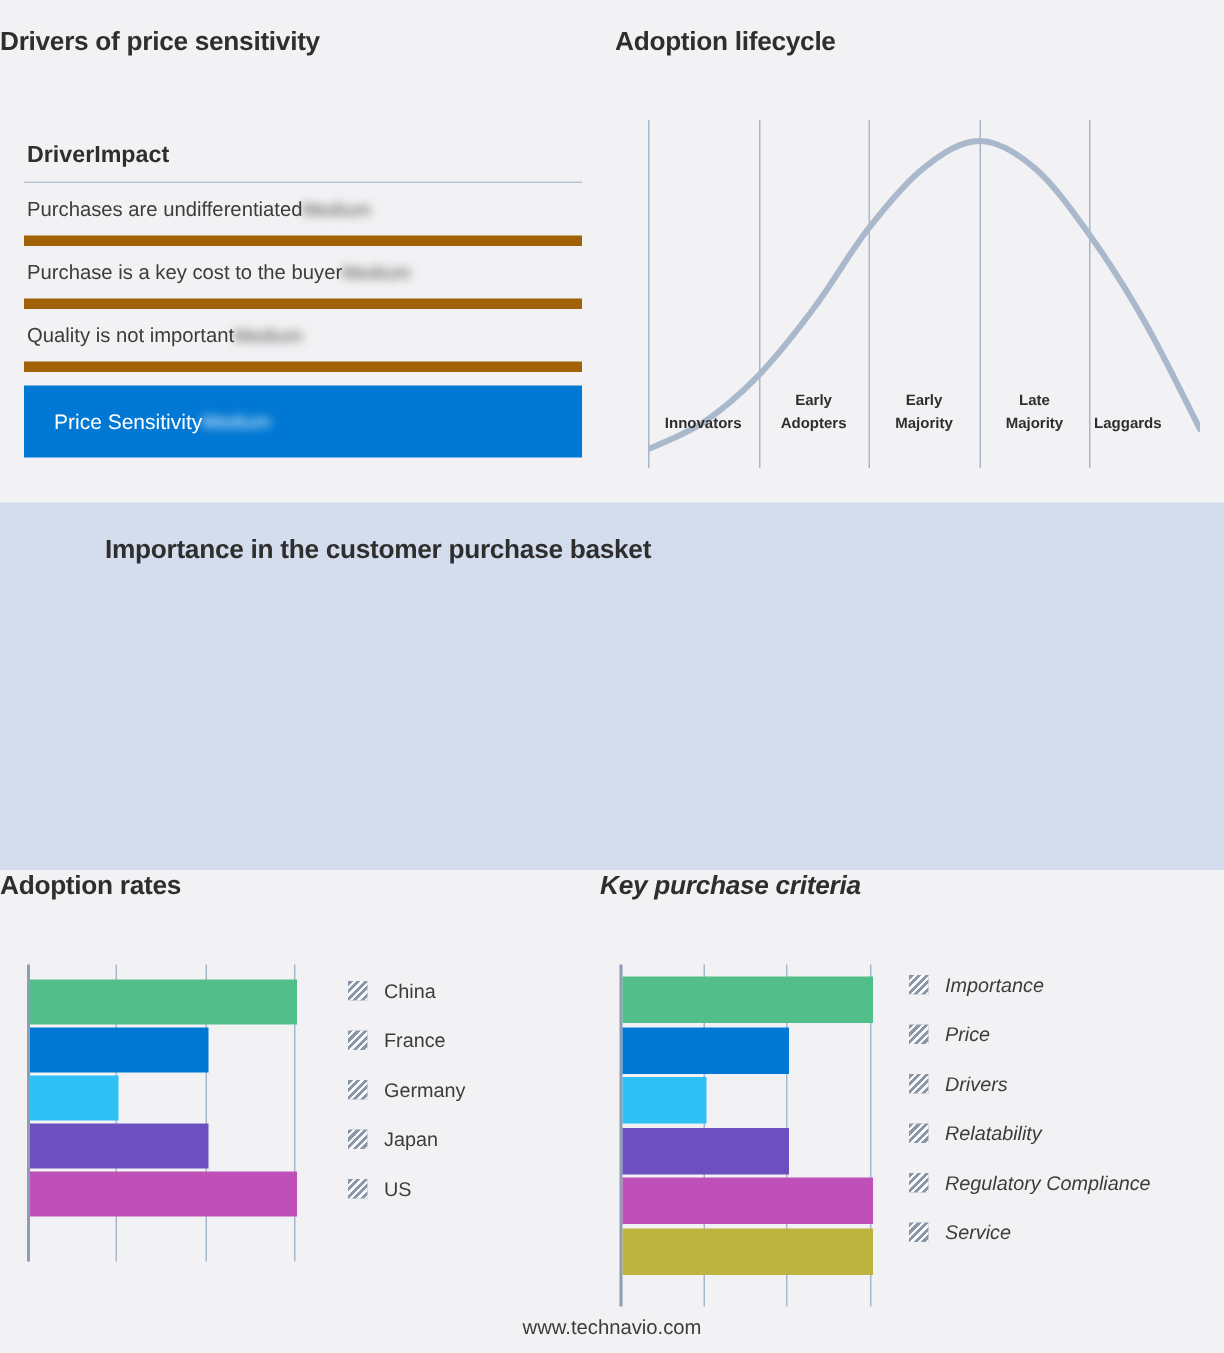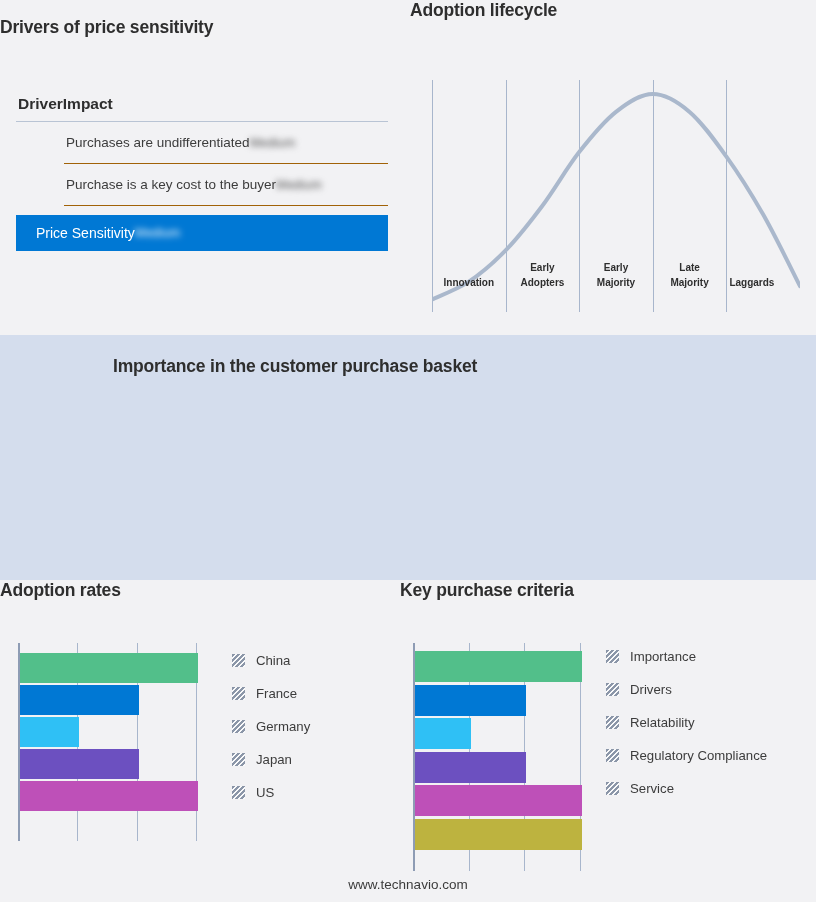--- a/index.html
+++ b/index.html
@@ -52,37 +52,37 @@
   }
   .dt-head {
     height: 36px;
     border-bottom: 1px solid #b9c4d4;
   }
   .dt-head .dt-driver, .dt-head .dt-impact {
     font-size: 15.5px;
     font-weight: bold;
     color: #2e2e2e;
   }
-  .dt-body-row { border-bottom: 1px solid #a16207; margin-left: 48px; }
+  .dt-body-row { border-bottom: 7px solid #a16207; }
   .dt-body-row .dt-driver {
     font-size: 13.5px;
     color: #3c3c3c;
   }
   .dt-impact-val {
     font-size: 12.5px;
     color: #4a4a4a;
     filter: blur(3.1px);
     -webkit-filter: blur(3.1px);
     letter-spacing: 0.2px;
     padding-right: 16px;
   }
   .dt-highlight {
     margin-top: 9px;
     background: #0078d4;
-    height: 36px;
+    height: 48px;
     border-bottom: none;
     padding-left: 20px;
     padding-right: 3px;
     width: 372px;
   }
   .dt-highlight .dt-driver {
     font-size: 14px;
     color: #ffffff;
   }
   .dt-highlight .dt-impact-val {
@@ -90,21 +90,21 @@
     filter: blur(3.1px);
     -webkit-filter: blur(3.1px);
   }
 
   
   #lifecycle-panel {
     position: absolute;
     left: 410px; top: 0;
     width: 406px; height: 335px;
   }
-  #lifecycle-panel .panel-title { }
+  #lifecycle-panel .panel-title { margin-top: 17px; }
   #lifecycle-plot {
     position: absolute;
     left: 22px; top: 80px;
     width: 368px; height: 232px;
   }
   #lifecycle-plot svg { display: block; }
   .lc-labels {
     position: absolute;
     left: 22px; top: 268px;
     width: 368px; height: 44px;
@@ -122,21 +122,21 @@
   
   #importance-band {
     position: absolute;
     left: 0; top: 335px;
     width: 816px; height: 245px;
     background: #d4dded;
   }
   #importance-band .panel-title {
     margin-top: 21px;
     text-align: left;
-    padding-left: 113px;
+    padding-left: 70px;
     font-size: 17.5px;
   }
   #matrix-wrap {
     position: absolute;
     left: 176px; top: 398px;
     width: 170px; height: 166px;
   }
   .matrix-axis-v {
     position: absolute;
     left: 0; top: 0;
@@ -191,21 +191,21 @@
 
   
   #row3 {
     position: absolute;
     left: 0; top: 580px;
     width: 816px; height: 322px;
     background: #f2f2f4;
   }
   .barchart-panel { position: absolute; top: 0; }
   #adoption-rates-panel { left: 0; width: 410px; }
-  #key-criteria-panel  { left: 400px; width: 416px; }
+  #key-criteria-panel  { left: 400px; width: 416px; font-style: italic; }
   .barchart-panel .panel-title { }
 
   .bc-plot { position: absolute; }
   .bc-axis-line {
     position: absolute;
     top: 0;
     width: 2px;
     background: #8e9cb4;
   }
   .bc-grid-line {
@@ -270,20 +270,24 @@
       </div>
       <div id="drivers-rows">
           <div class="dt-row dt-body-row">
             <span class="dt-driver">Purchases are undifferentiated</span>
             <span class="dt-impact-val">Medium</span>
           </div>
           <div class="dt-row dt-body-row">
             <span class="dt-driver">Purchase is a key cost to the buyer</span>
             <span class="dt-impact-val">Medium</span>
           </div>
+          <div class="dt-row dt-body-row">
+            <span class="dt-driver">Quality is not important</span>
+            <span class="dt-impact-val">Medium</span>
+          </div>
         </div>
       <div class="dt-row dt-highlight">
         <span class="dt-driver">Price Sensitivity</span>
         <span class="dt-impact-val">Medium</span>
       </div>
     </div>
   </div>
 
   <div id="lifecycle-panel">
     <div class="panel-title">Adoption lifecycle</div>
@@ -293,21 +297,21 @@
           <line x1="74.5" y1="0" x2="74.5" y2="232" stroke="#a8b6cc" stroke-width="1"></line>
           <line x1="147.5" y1="0" x2="147.5" y2="232" stroke="#a8b6cc" stroke-width="1"></line>
           <line x1="221.5" y1="0" x2="221.5" y2="232" stroke="#a8b6cc" stroke-width="1"></line>
           <line x1="294.5" y1="0" x2="294.5" y2="232" stroke="#a8b6cc" stroke-width="1"></line>
           <line x1="368.5" y1="0" x2="368.5" y2="232" stroke="#a8b6cc" stroke-width="1"></line>
           <path d="M 0.0 219.5 C 6.1 216.6, 24.5 209.9, 36.8 201.7 C 49.1 193.5, 61.3 183.0, 73.6 170.4 C 85.9 157.7, 98.1 142.1, 110.4 125.7 C 122.7 109.3, 134.9 87.7, 147.2 72.1 C 159.5 56.4, 171.7 41.6, 184.0 31.9 C 196.3 22.2, 208.5 14.0, 220.8 14.0 C 233.1 14.0, 245.3 21.4, 257.6 31.9 C 269.9 42.3, 282.1 59.4, 294.4 76.6 C 306.7 93.7, 318.9 113.0, 331.2 134.6 C 343.5 156.2, 361.9 194.2, 368.0 206.1" fill="none" stroke="#aab8cc" stroke-width="4" stroke-linecap="round"></path>
         </svg>
       </div>
     <div class="lc-labels" id="lc-labels">
         <div class="lc-label" style="left: 0px; width: 73.6px;">
-          <div>Innovation</div>
+          <div>Innovators</div>
         </div>
         <div class="lc-label" style="left: 73.6px; width: 73.6px;">
           <div>Early</div>
           <div>Adopters</div>
         </div>
         <div class="lc-label" style="left: 147.2px; width: 73.6px;">
           <div>Early</div>
           <div>Majority</div>
         </div>
         <div class="lc-label" style="left: 220.8px; width: 73.6px;">
@@ -405,20 +409,24 @@
           <div class="bc-bar" style="top: 175.5px; left: 0px; width: 166.957px; height: 31px; background: rgb(189, 179, 63);"></div>
         </div>
       </div>
     <div class="bc-legend" id="kc-legend" style="left: 206px; top: 60px;">
         <div class="bc-legend-item">
           <span class="bc-swatch"></span>
           <span class="bc-legend-label">Importance</span>
         </div>
         <div class="bc-legend-item">
           <span class="bc-swatch"></span>
+          <span class="bc-legend-label">Price</span>
+        </div>
+        <div class="bc-legend-item">
+          <span class="bc-swatch"></span>
           <span class="bc-legend-label">Drivers</span>
         </div>
         <div class="bc-legend-item">
           <span class="bc-swatch"></span>
           <span class="bc-legend-label">Relatability</span>
         </div>
         <div class="bc-legend-item">
           <span class="bc-swatch"></span>
           <span class="bc-legend-label">Regulatory Compliance</span>
         </div>

